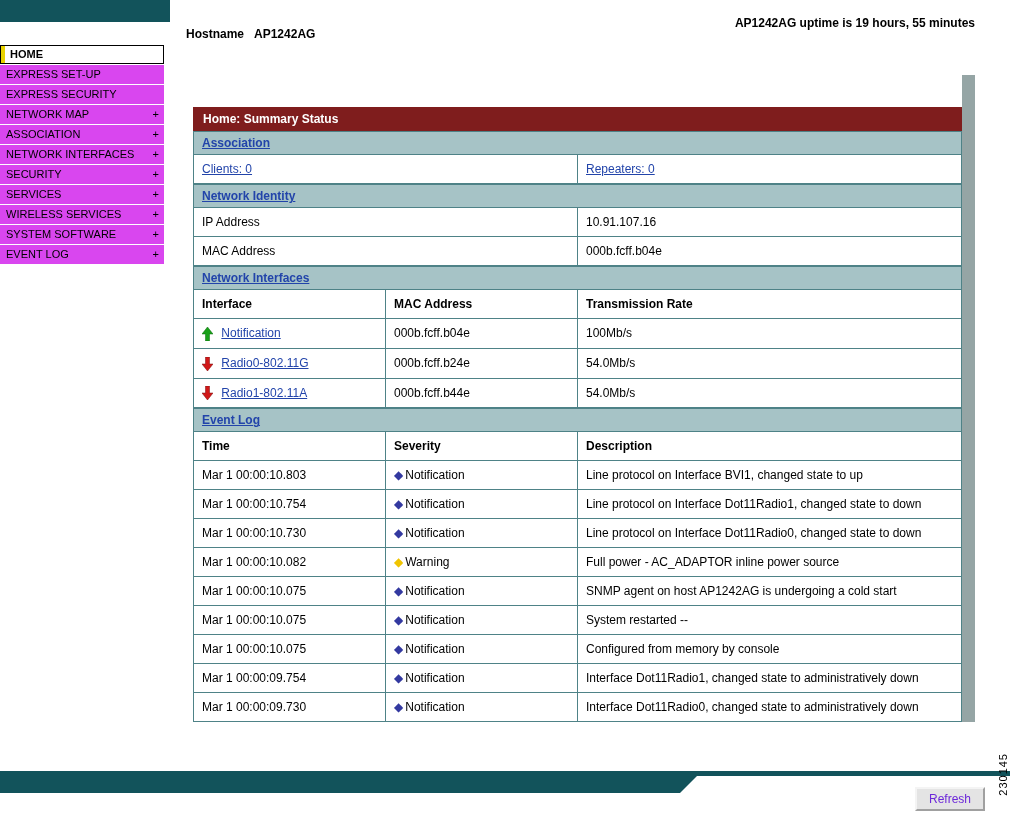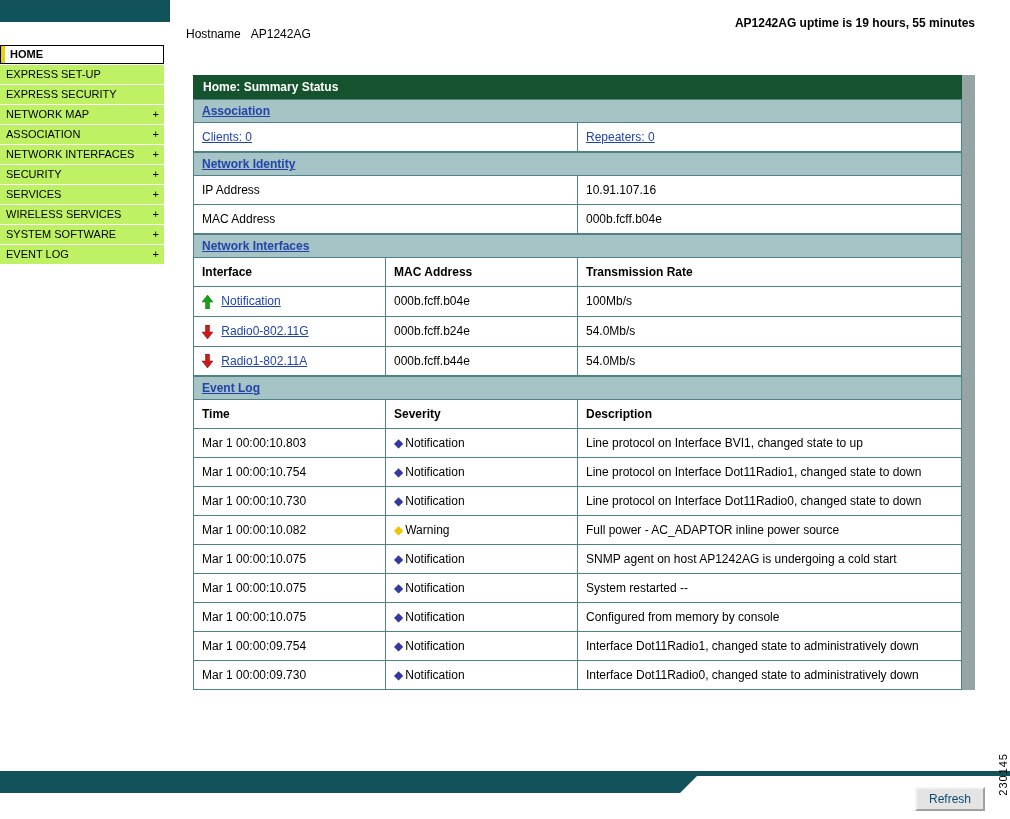--- a/index.html
+++ b/index.html
@@ -13,44 +13,45 @@
 
   
   .corner-block {
     position:absolute; left:0; top:0; width:170px; height:22px;
     background:#12535b;
   }
 
   
   .sidebar { position:absolute; left:0; top:25px; width:164px; }
   .nav-item {
-    position:relative; background:#bef264; margin-bottom:1px;
+    position:relative; background:#d946ef; margin-bottom:1px;
     padding:3px 16px 3px 6px; font-size:11px; line-height:13px;
     color:#000; cursor:pointer;
   }
   .nav-item .plus { position:absolute; right:5px; top:3px; font-size:11px; }
   .nav-item.selected {
     background:#ffffff; border:1px solid #000;
     box-shadow: inset 4px 0 0 #e8d200;
     font-weight:bold; padding:2px 16px 2px 9px;margin-top:20px;
   }
 
   
-  .main-hostname { position:absolute; left:186px; top:27px; font-size:12px; font-weight:normal; }
+  .main-hostname { position:absolute; left:186px; top:27px; font-size:12px; font-weight:bold; }
   .main-hostname .hv { margin-left:10px; }
   .main-uptime  { position:absolute; right:35px; top:16px; font-size:12px; font-weight:bold; }
 
   
   .panel {
     position:absolute; left:193px; top:75px; width:782px;
     border-right:13px solid #95a5a5;
   }
   .panel-title {
-    background:#14532d; color:#fff; font-weight:bold; font-size:12px;
+    background:#7f1d1d; color:#fff; font-weight:bold; font-size:12px;
     padding:5px 10px;
+    margin-top:32px;
   }
   .section-bar {
     background:#a6c3c6; border:1px solid #4e8287; border-bottom:none;
     padding:4px 8px; font-size:12px;
   }
   .section-bar a { font-weight:bold; }
 
   table { width:100%; border-collapse:collapse; table-layout:fixed;border-radius:15px; }
   td, th {
     border:1px solid #4e8287; font-size:12px; padding:7px 8px;
@@ -74,21 +75,21 @@
   }
   .footer-block {
     position:absolute; left:0; top:776px; width:697px; height:17px;
     background:#12535b;
     clip-path: polygon(0 0, 100% 0, calc(100% - 17px) 100%, 0 100%);
   }
   .refresh-btn {
     position:absolute; right:25px; top:787px;
     font-family:"Liberation Sans", sans-serif; font-size:12px;
     padding:3px 12px; background:#e4e4e4;
-    border:2px outset #f4f4f4; cursor:pointer; color:#0c4a6e;
+    border:2px outset #f4f4f4; cursor:pointer; color:#6d28d9;
   }
   .figure-number {
     position:absolute; right:1px; top:753px; font-size:11px;
     writing-mode:vertical-rl; transform:rotate(180deg); letter-spacing:1px;
   }
 </style>
 </head>
 <body>
 
 <div class="corner-block"></div>

